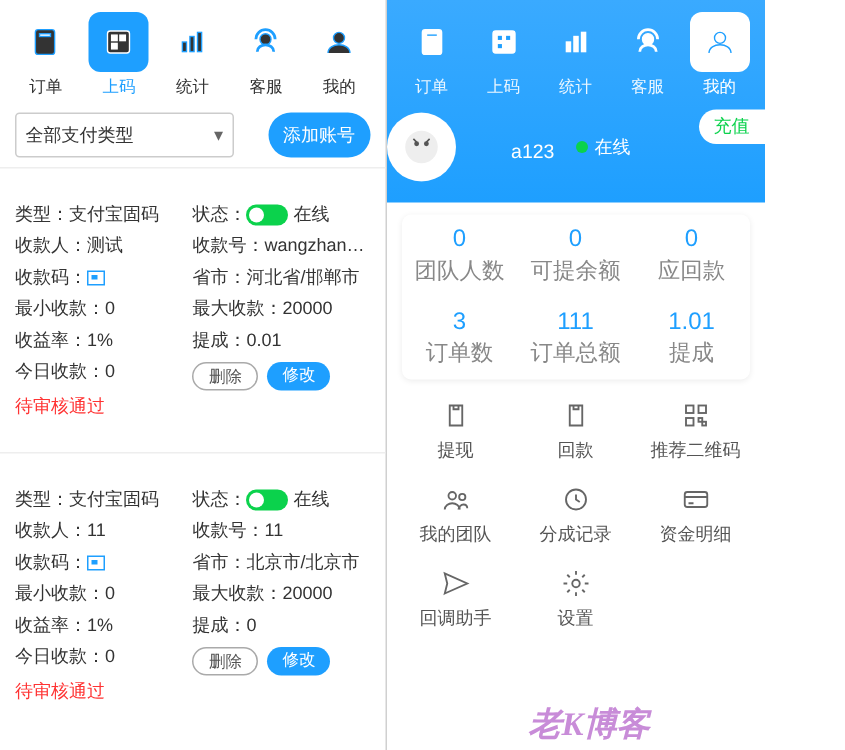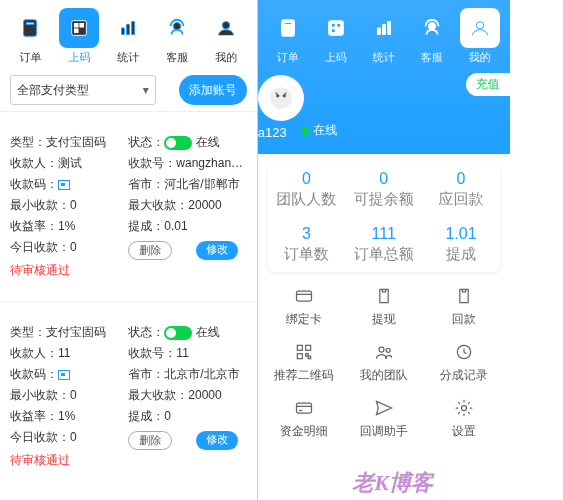--- a/index.html
+++ b/index.html
@@ -23,33 +23,33 @@
 .cards { flex: 1; overflow-y: auto; }
 .card { border-top: 1px solid #eee; padding: 22px 10px; display: flex; font-size: 12px; }
 .col { width: 50%; display: flex; flex-direction: column; gap: 4px; }
 .row { white-space: nowrap; overflow: hidden; text-overflow: ellipsis; }
 .row .lbl { color: #333; }
 .row .lbl::after { content: "："; }
 .switch { display: inline-block; width: 28px; height: 14px; background: #0bd24c; border-radius: 7px; position: relative; vertical-align: middle; }
 .switch::after { content: ""; position: absolute; left: 2px; top: 2px; width: 10px; height: 10px; background: #fff; border-radius: 50%; }
 .qr { display: inline-block; width: 12px; height: 10px; border: 1px solid #1e9fff; position: relative; vertical-align: middle; }
 .qr::after { content: ""; position: absolute; left: 2px; top: 2px; width: 4px; height: 3px; background: #1e9fff; }
-.btns { display: flex; gap: 24px; margin-top: 2px; }
+.btns { display: flex; gap: 6px; margin-top: 2px; }
 .pill { border-radius: 10px; padding: 1px 10px; font-size: 11px; cursor: pointer; }
 .pill.del { border: 1px solid #aaa; color: #555; background: #fff; }
 .pill.mod { background: #1e9fff; color: #fff; }
 .pending { color: #f33; margin-top: 2px; }
 .nomore { text-align: center; color: #999; padding: 12px 16px; font-size: 13px; }
 .rpanel .tabbar .tab:not(.active) .tl { color: #fff; opacity: 0.9; }
 .rpanel .tabbar .tab.active .ibox { background: #fff; }
 .rpanel .tabbar .tab.active svg { fill: #1e9fff; stroke: #1e9fff; }
 .rpanel .tabbar .tab:not(.active) svg { fill: #fff; stroke: #fff; }
 .rpanel .tabbar .tab.active .tl { color: #fff; }
 .hero { background: linear-gradient(180deg, #3aaaff, #1e9fff); color: #fff; padding-bottom: 8px; }
-.avwrap { display: flex; flex-direction: column; position: relative; padding: 6px 0; }
+.avwrap { display: flex; position: relative; padding: 6px 0; gap: 37px; }
 .avatar { width: 46px; height: 46px; border-radius: 50%; background: #fff; display: flex; align-items: center; justify-content: center; border: 2px solid rgba(255,255,255,0.6); }
 .avatar svg { width: 26px; height: 26px; fill: #888; }
 .uname { font-size: 13px; margin-top: 4px; }
 .urow { display: flex; align-items: center; gap: 4px; }
 .dot { width: 8px; height: 8px; border-radius: 50%; background: #0bd24c; display: inline-block; }
 .recharge { position: absolute; right: 0; top: 4px; background: #fff; color: #0bd24c; border-radius: 12px 0 0 12px; padding: 3px 10px; font-size: 12px; cursor: pointer; }
 .stats { background: #fff; margin: 8px 10px 0; border-radius: 6px; box-shadow: 0 1px 4px rgba(0,0,0,0.08); display: grid; grid-template-columns: repeat(3,1fr); }
 .stat { text-align: center; padding: 8px 0; }
 .stat .v { color: #1e9fff; font-size: 16px; }
 .stat .l { color: #888; font-size: 15px; margin-top: 2px; }
@@ -259,27 +259,20 @@
           <div class="l">订单总额</div>
         </div>
       <div class="stat">
           <div class="v">1.01</div>
           <div class="l">提成</div>
         </div>
     </div>
     <div class="menu">
       <div class="mitem">
           <svg viewBox="0 0 24 24">
-            <rect x="3" y="6" width="18" height="12" rx="2"></rect>
-            <line x1="3" y1="10" x2="21" y2="10"></line>
-          </svg>
-          <span class="ml">绑定卡</span>
-        </div>
-      <div class="mitem">
-          <svg viewBox="0 0 24 24">
             <path d="M7 4h10v16H7z"></path>
             <path d="M10 4v3h4V4"></path>
           </svg>
           <span class="ml">提现</span>
         </div>
       <div class="mitem">
           <svg viewBox="0 0 24 24">
             <path d="M7 4h10v16H7z"></path>
             <path d="M10 4v3h4V4"></path>
           </svg>

